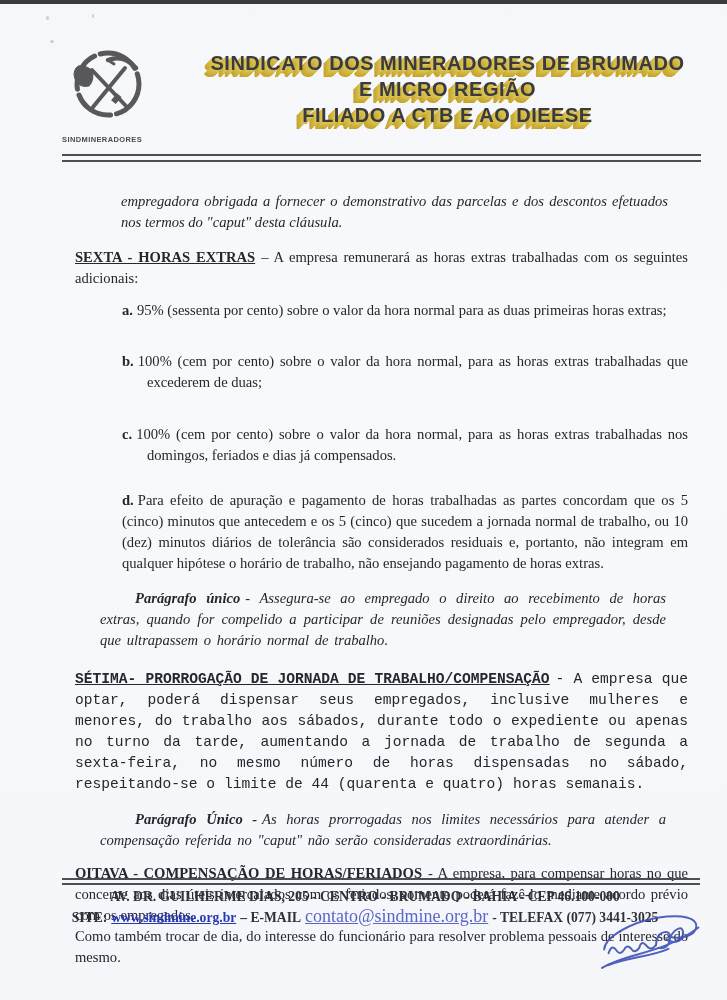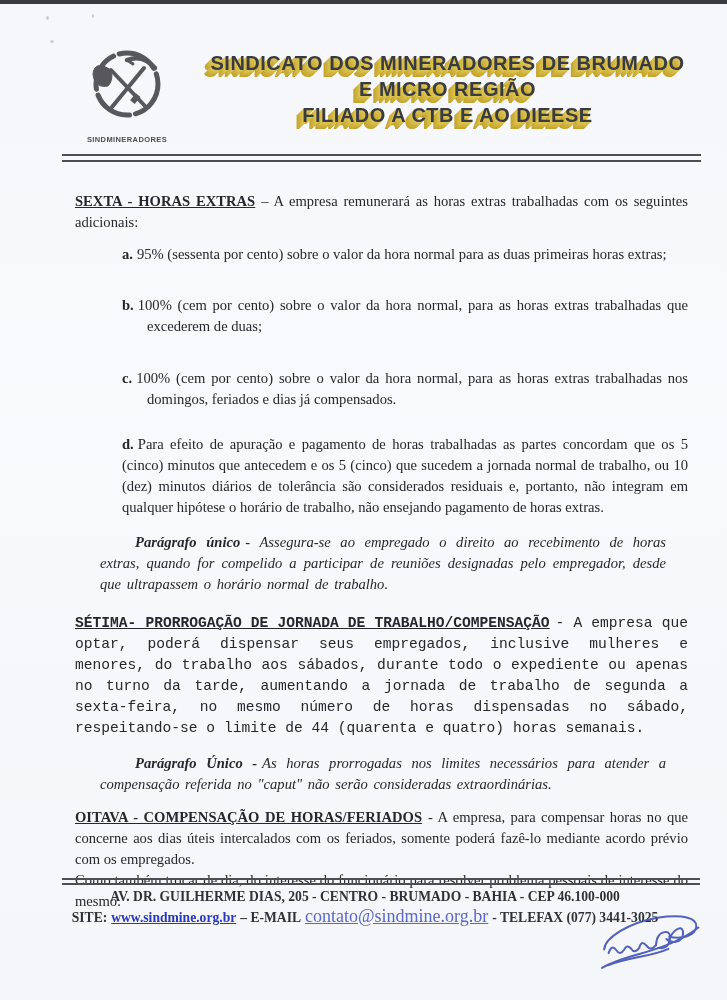--- a/index.html
+++ b/index.html
@@ -10,21 +10,21 @@
     background:linear-gradient(180deg,#f6f7fa 0%,#f8f9fb 40%,#f5f6f9 100%);
     overflow:hidden;
     font-family:"Liberation Serif","DejaVu Serif",serif;
     color:#26262e;
   }
   .top-edge{position:absolute;top:0;left:0;width:727px;height:4px;background:#3b3b3d;}
   .speck{position:absolute;background:rgba(110,112,125,.30);border-radius:50%;}
 
   
   .header{display:flex;align-items:flex-start;padding:46px 24px 0 62px;}
-  .logo-block{width:130px;flex:0 0 130px;text-align:center;}
+  .logo-block{width:130px;flex:0 0 130px;}
   .logo-acronym{
     font-family:"Liberation Sans",sans-serif;
     font-size:7.5px;font-weight:bold;letter-spacing:.4px;color:#4c4c50;margin-top:1px;
   }
   .title-block{flex:1;text-align:center;padding-top:4px;}
   .title-line{
     font-family:"Liberation Sans",sans-serif;
     font-weight:bold;
     font-size:20px;
     line-height:26px;
@@ -114,20 +114,21 @@
     </div>
     <div class="title-block">
       <div class="title-line">SINDICATO DOS MINERADORES DE BRUMADO</div>
       <div class="title-line">E MICRO REGIÃO</div>
       <div class="title-line">FILIADO A CTB E AO DIEESE</div>
     </div>
   </div>
   <div class="header-rule"></div>
 
   <div class="doc-body">
+    <p class="intro">empregadora obrigada a fornecer o demonstrativo das parcelas e dos descontos efetuados nos termos do "caput" desta cláusula.</p>
 
     <p class="clause">
       <span class="clause-heading">SEXTA - HORAS EXTRAS</span><span>– A empresa remunerará as horas extras trabalhadas com os seguintes adicionais:</span>
     </p>
 
     <div class="list">
       <div class="list-item" style="margin-top:11px;">
         <span class="item-label">a.</span><span>95% (sessenta por cento) sobre o valor da hora normal para as duas primeiras horas extras;</span>
       </div>
       <div class="list-item" style="margin-top:30px;">

